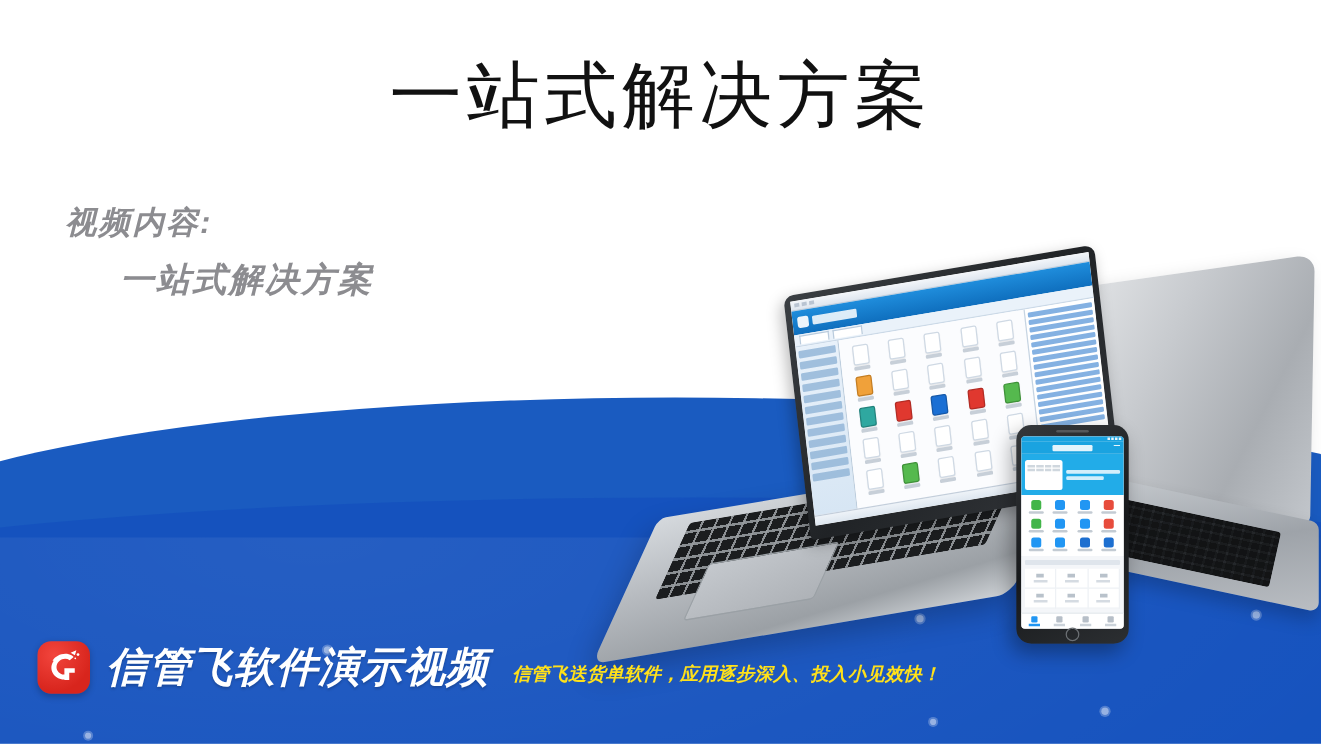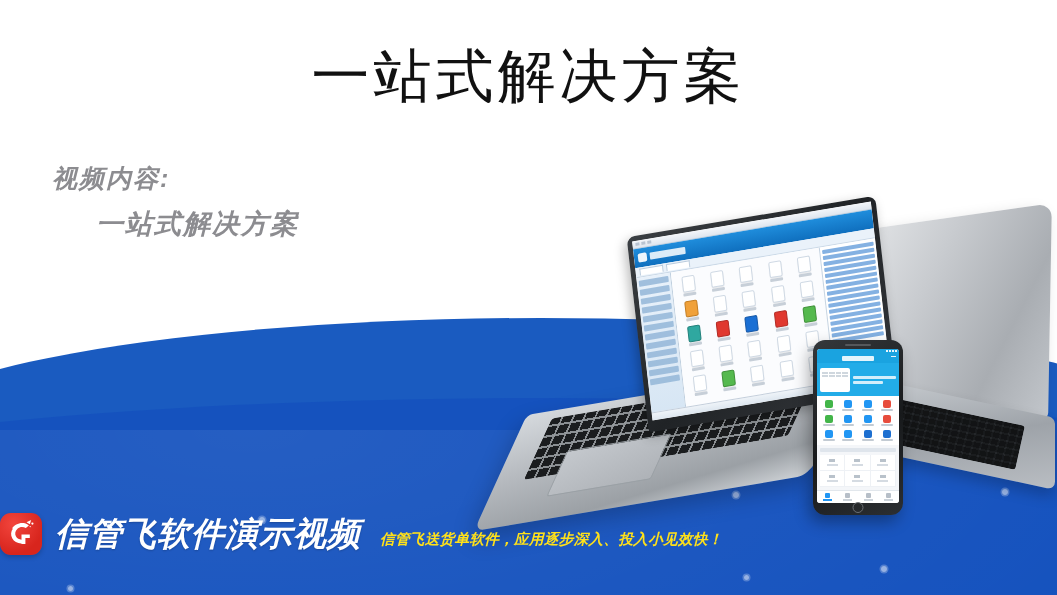--- a/index.html
+++ b/index.html
@@ -304,20 +304,21 @@
 
   
   .bottom-bar {
     position: absolute;
     left: 0;
     bottom: 33px;
     width: 1057px;
     height: 56px;
     display: flex;
     align-items: center;
+    padding-left: 30px;
     box-sizing: border-box;
     gap: 13px;
   }
   .brand-logo {
     width: 42px; height: 42px;
     border-radius: 11px;
     background: radial-gradient(circle at 32% 26%, #f2453d, #d8251d 70%);
     box-shadow: 0 2px 5px rgba(0,0,0,.22);
     position: relative;
     flex: none;

